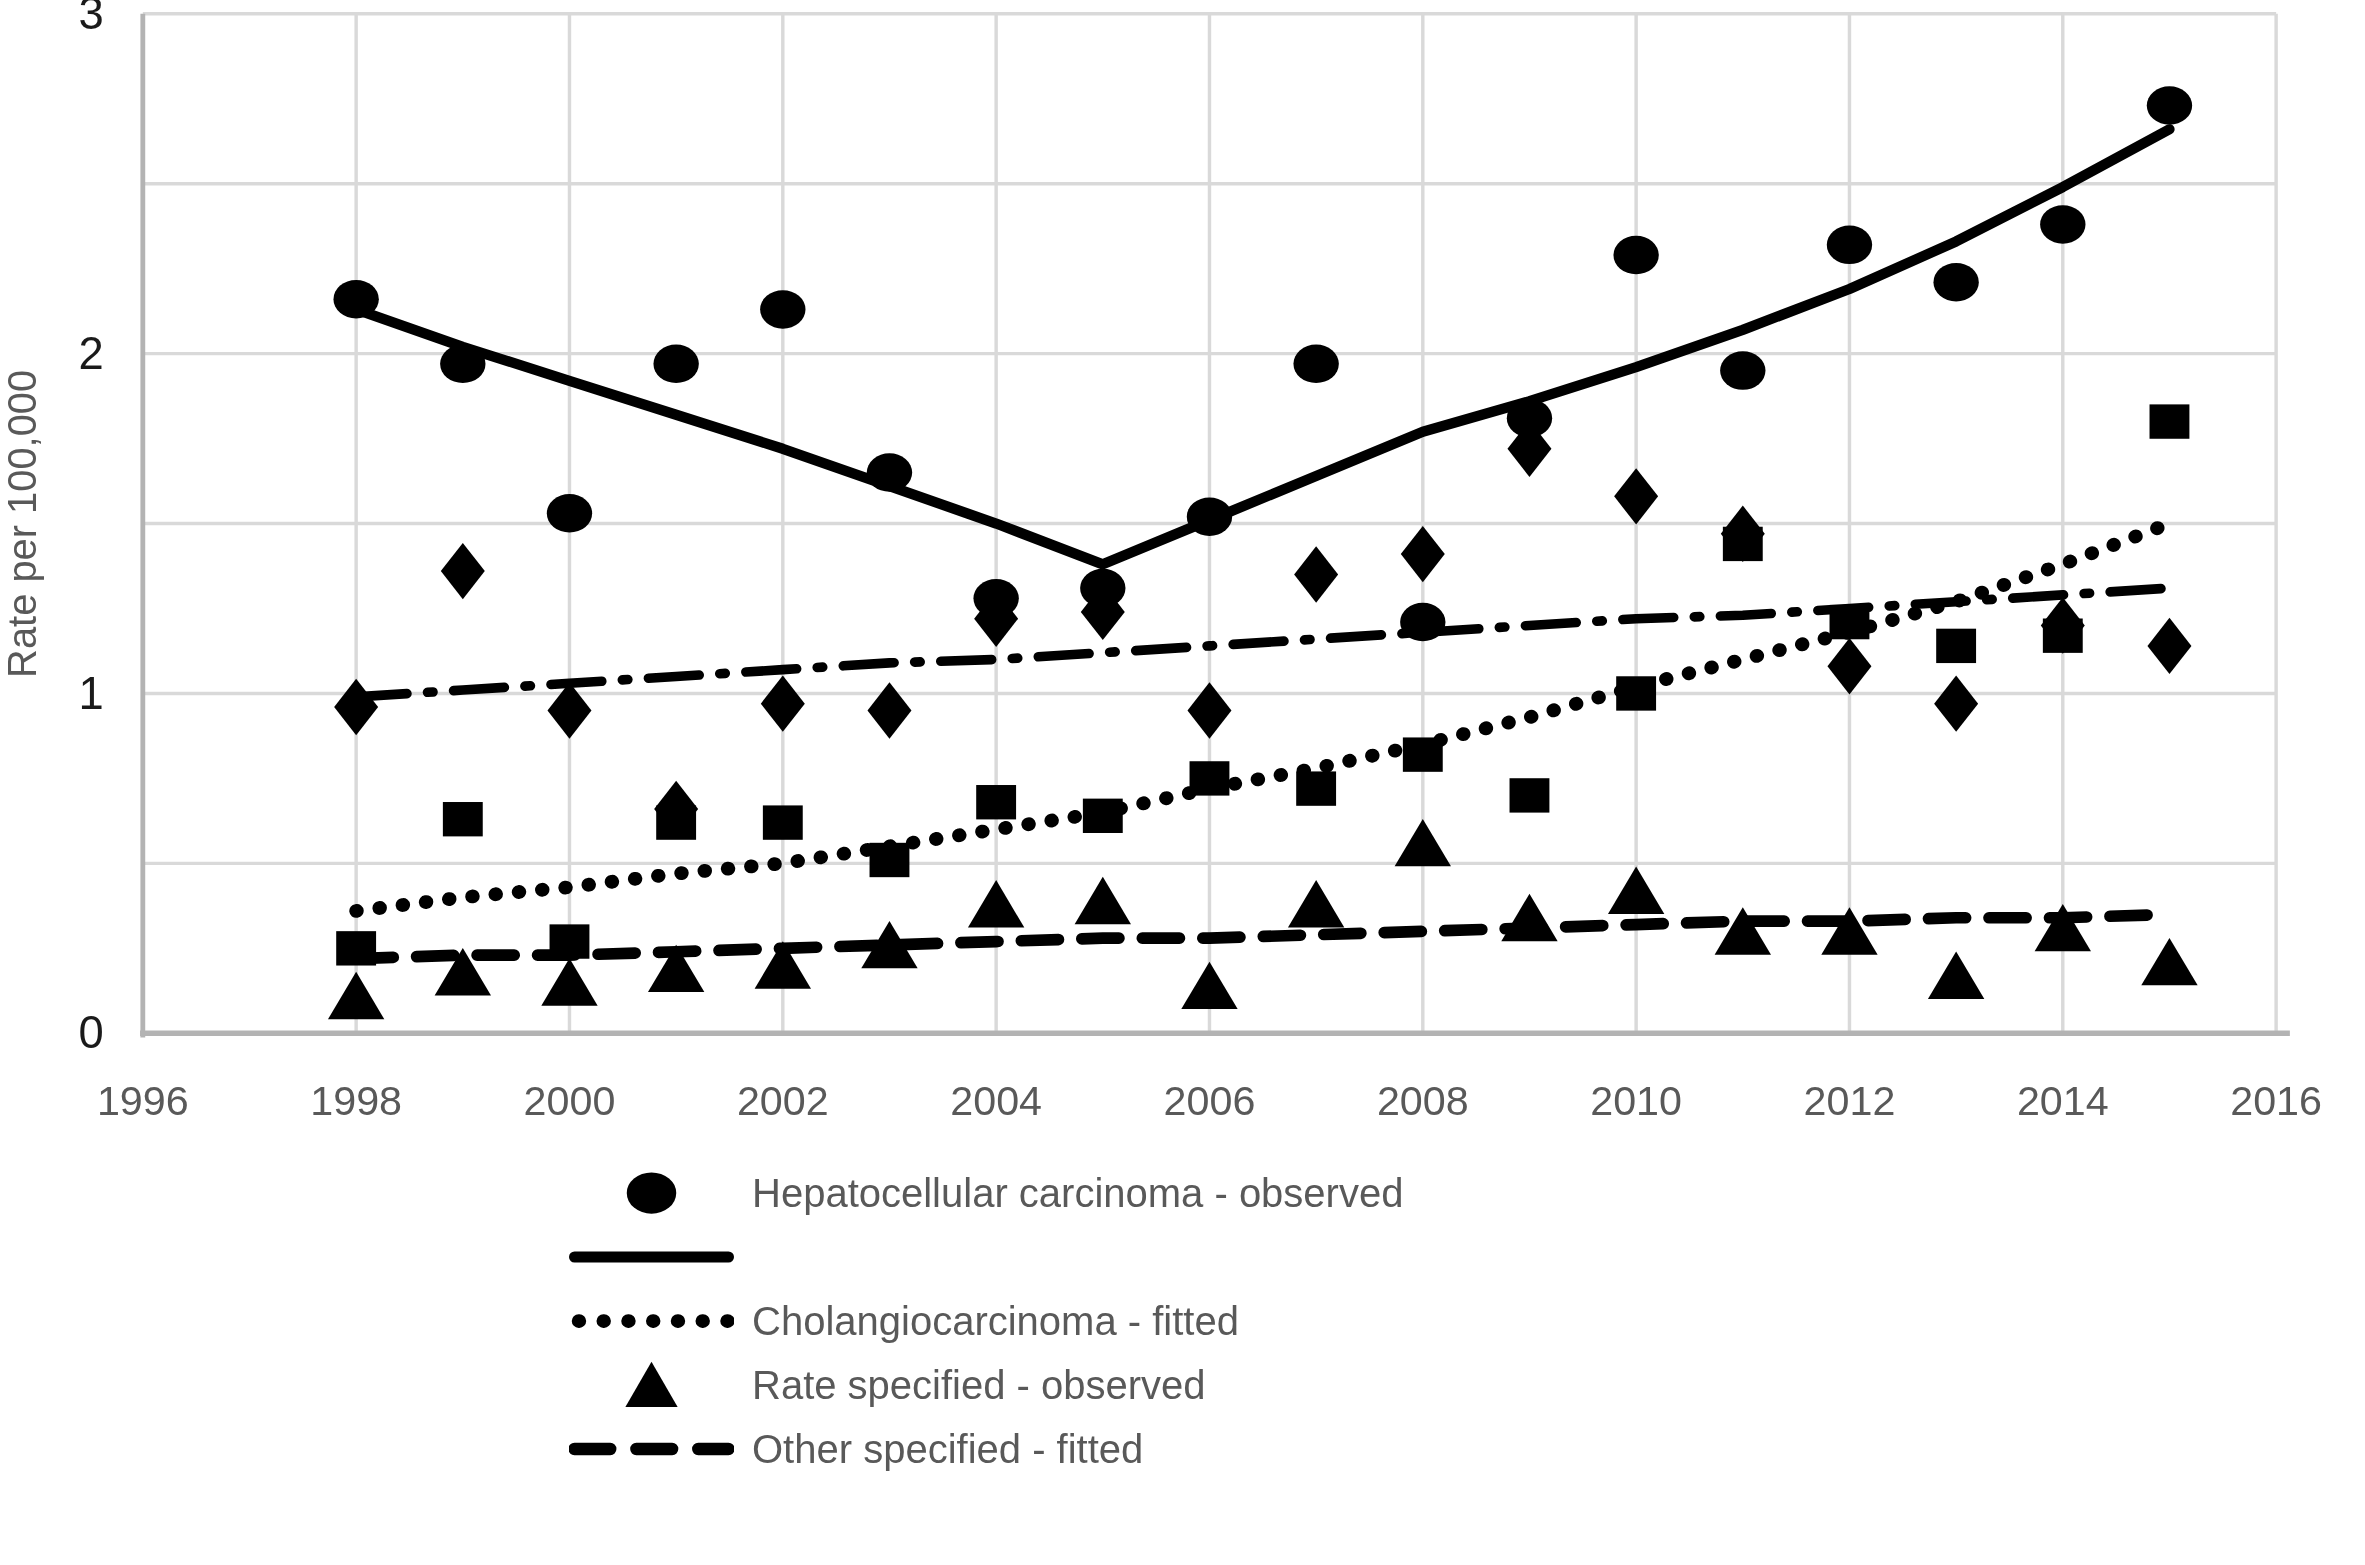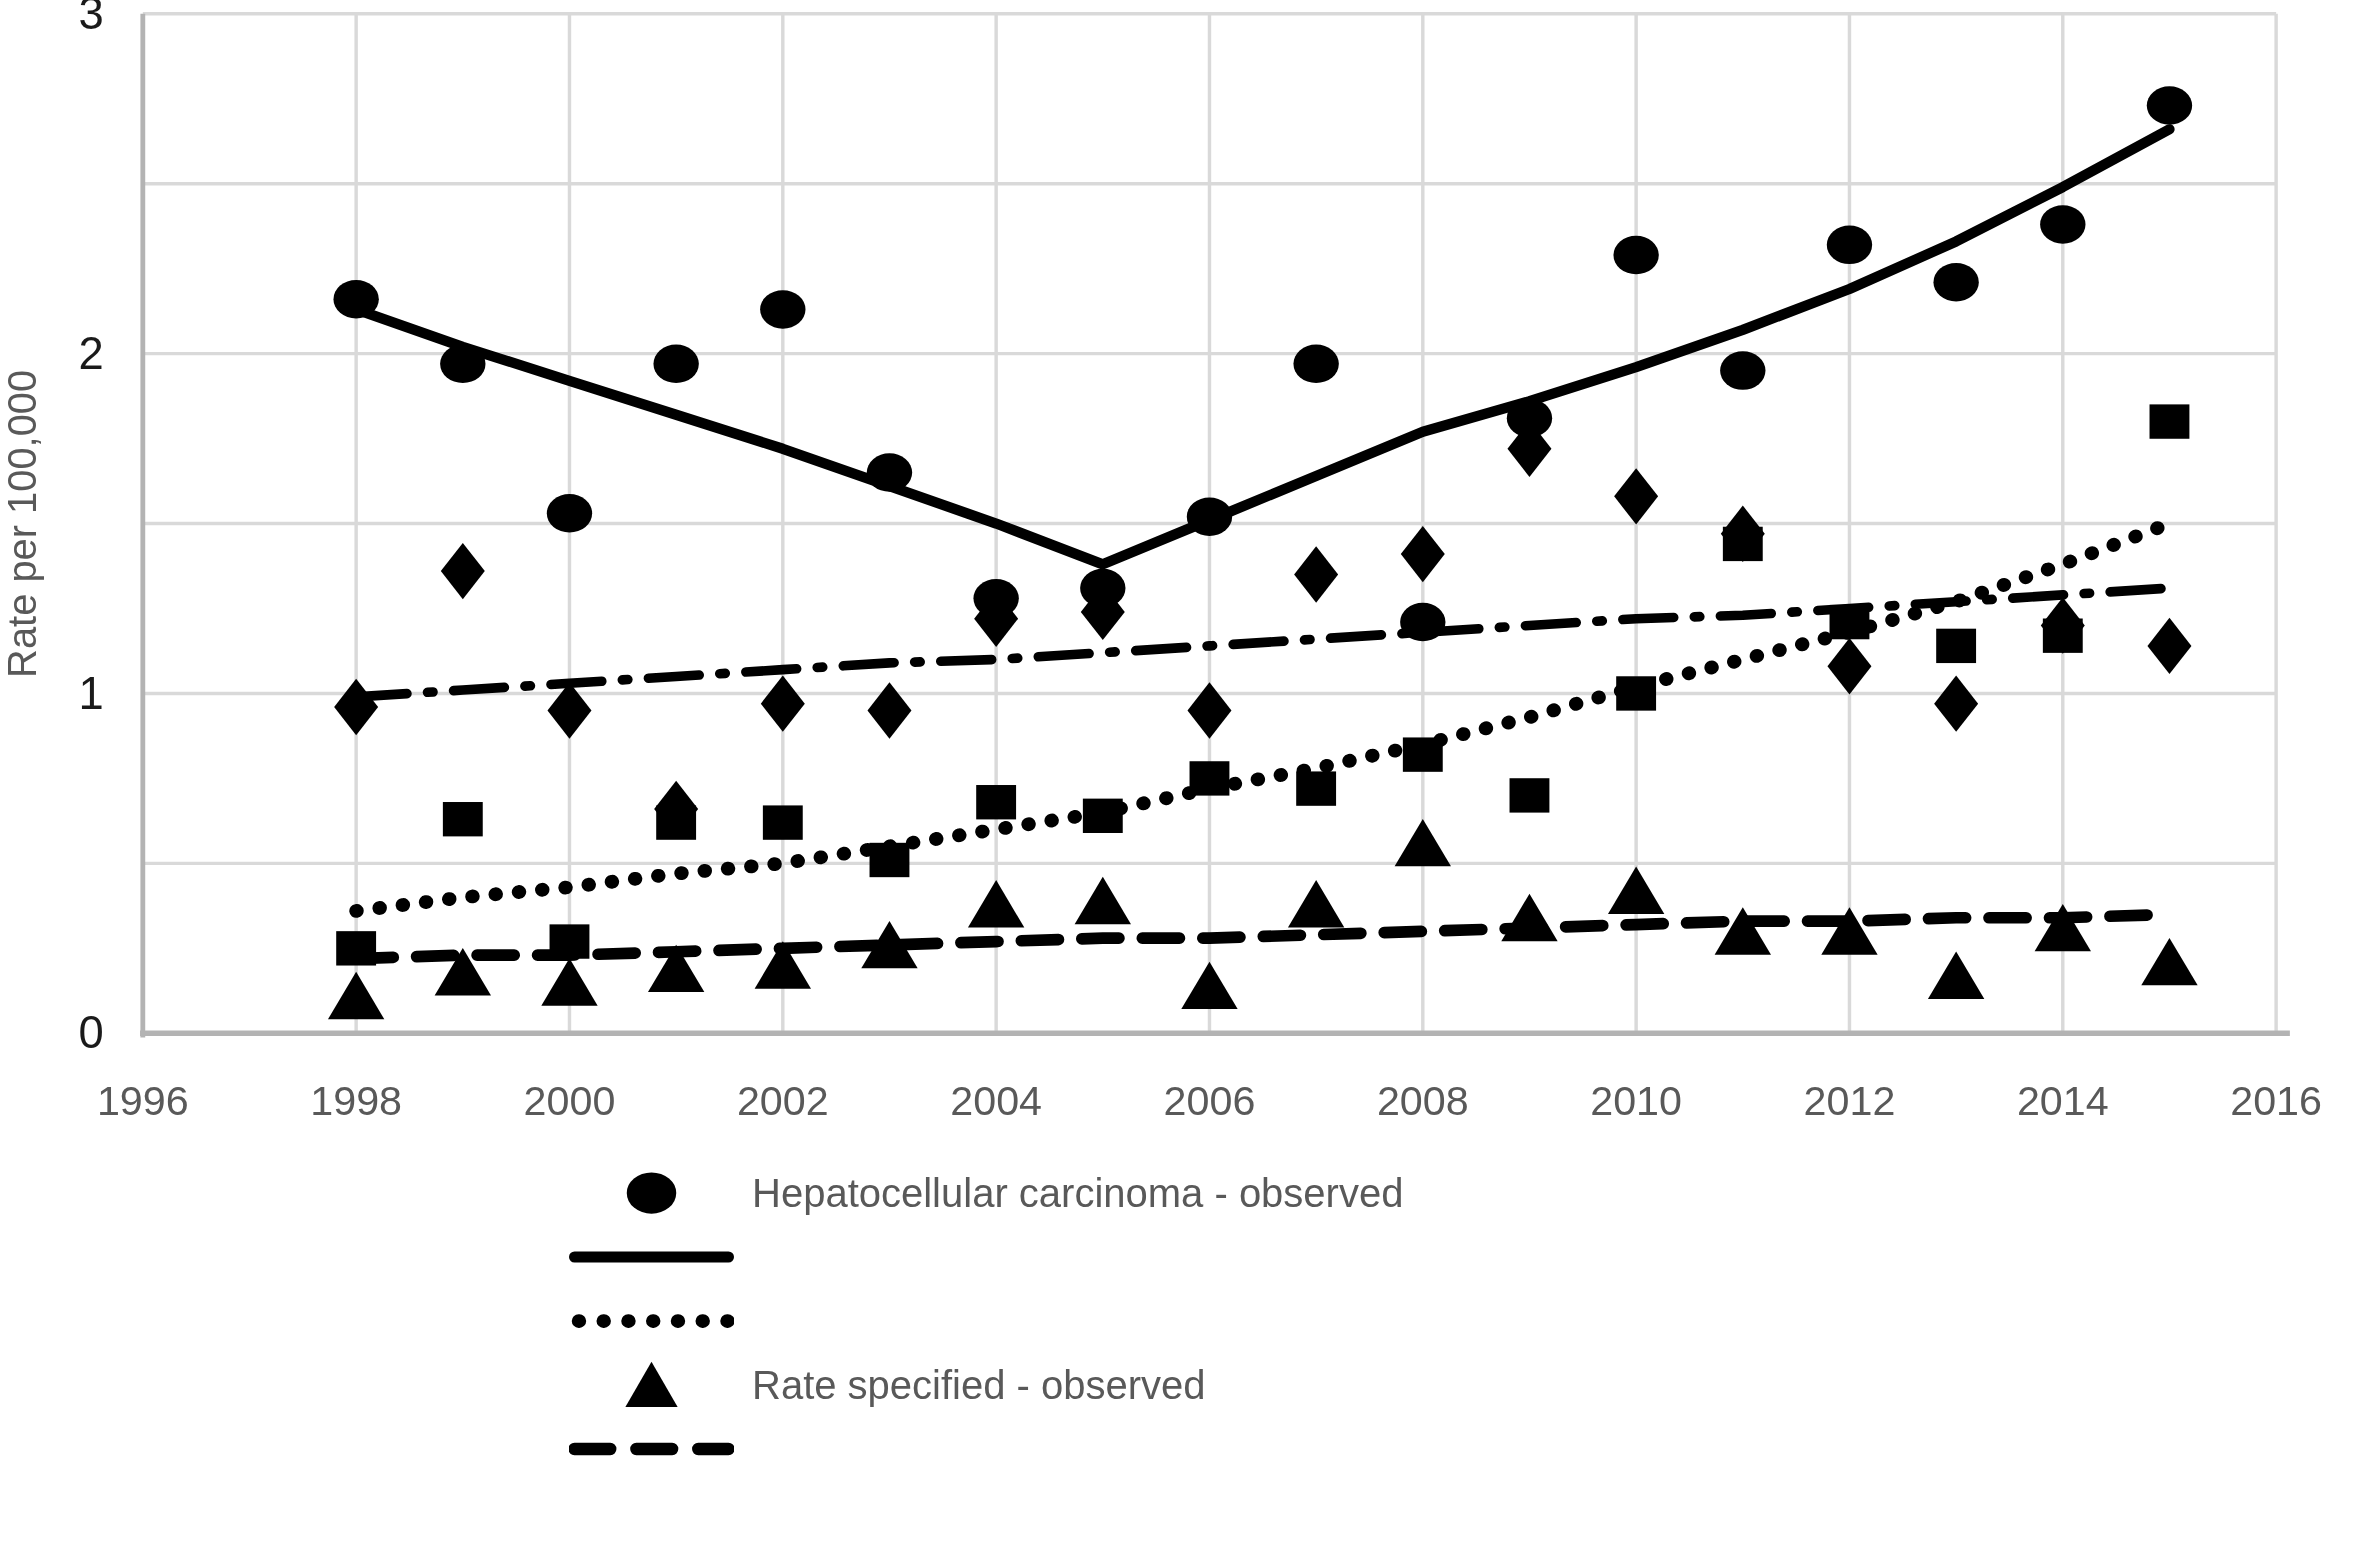--- a/index.html
+++ b/index.html
@@ -166,32 +166,34 @@
             <line x1="8" y1="36" x2="232" y2="36" stroke="#000" stroke-width="16" stroke-linecap="round"></line>
           </svg>
       </span>
     </div>
     <div class="legend-row">
       <span class="legend-sample">
         <svg width="165" height="50" viewBox="0 0 240 72">
             <line x1="14" y1="36" x2="232" y2="36" stroke="#000" stroke-width="20" stroke-linecap="round" stroke-dasharray="1 35"></line>
           </svg>
       </span>
+      <span class="legend-label">Cholangiocarcinoma - fitted</span>
     </div>
     <div class="legend-row">
       <span class="legend-sample">
         <svg width="165" height="50" viewBox="0 0 240 72">
             <path d="M120 2 L158 68 L82 68 Z" fill="#000"></path>
           </svg>
       </span>
       <span class="legend-label">Rate specified - observed</span>
     </div>
     <div class="legend-row">
       <span class="legend-sample">
         <svg width="165" height="50" viewBox="0 0 240 72">
             <line x1="8" y1="36" x2="232" y2="36" stroke="#000" stroke-width="18" stroke-linecap="round" stroke-dasharray="52 38"></line>
           </svg>
       </span>
+      <span class="legend-label">Other specified - fitted</span>
     </div>
   </div>
 
 </div>
 
 
 </body></html>

